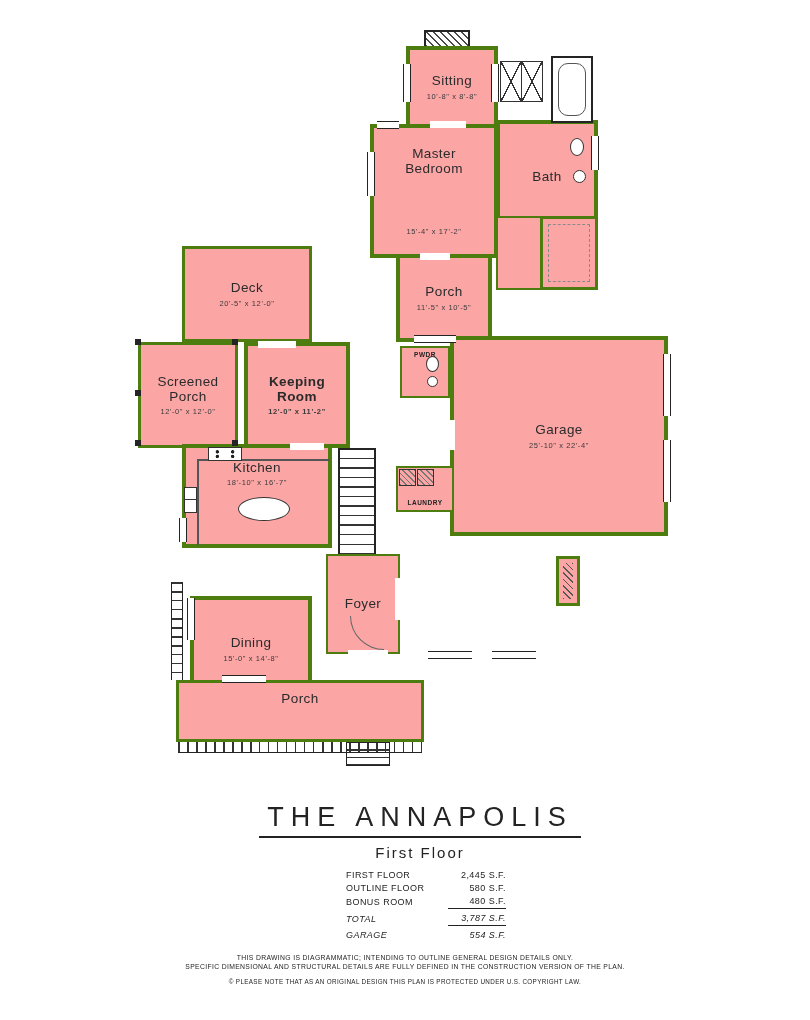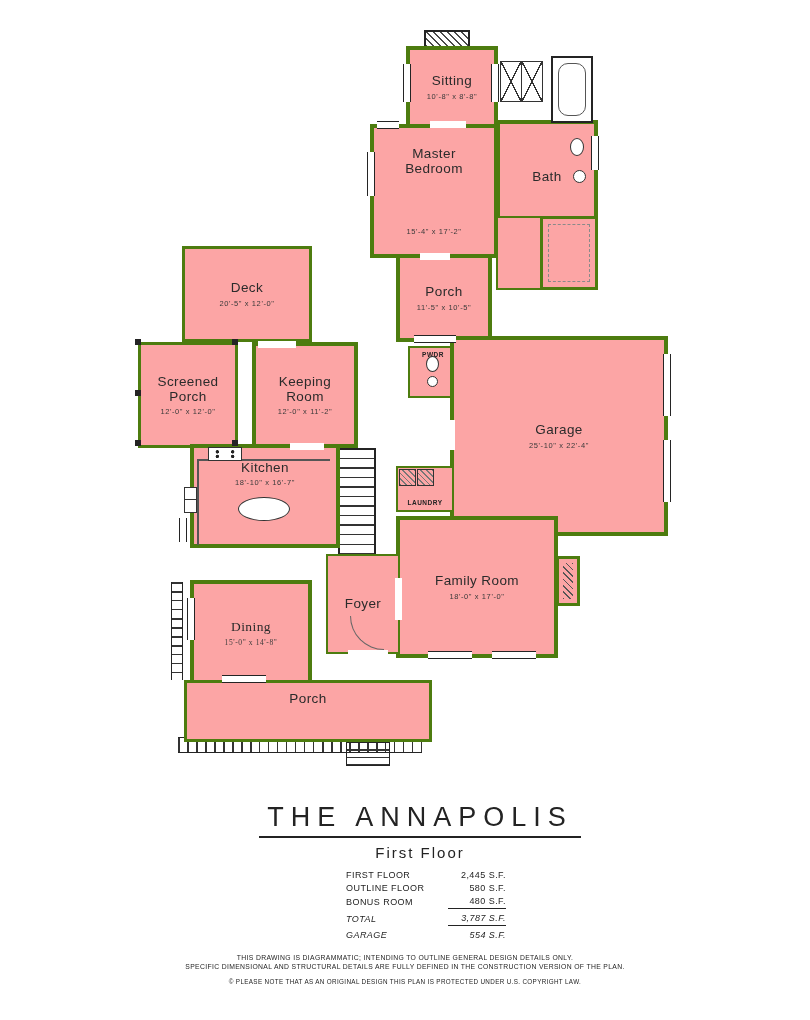--- a/index.html
+++ b/index.html
@@ -10,21 +10,21 @@
   .abs{position:absolute;box-sizing:border-box;}
   .room{
     border:4px solid #4d7c0f;background:#fca5a5;display:flex;flex-direction:column;
     align-items:center;justify-content:center;text-align:center;z-index:2;
   }
   .t3{border-width:3px;} .t2{border-width:2px;}
   .room-name{font-size:13.5px;letter-spacing:.4px;color:#2b2b2b;line-height:1.12;}
   .room-dims{font-size:7.5px;letter-spacing:.6px;color:#3a3a3a;margin-top:3px;white-space:nowrap;}
   .w70{max-width:72px;}
   .tinylab{font-size:6.5px;font-weight:bold;letter-spacing:.5px;color:#232323;}
-  .align-top{justify-content:flex-start;margin-left:8px;}
+  .align-top{justify-content:flex-start;}
   .hatch{background:repeating-linear-gradient(45deg,#4a4a4a 0 1.5px,transparent 1.5px 5px);border:2px solid #242424;z-index:2;}
   .xcell{
     border:1.5px solid #333;z-index:3;background-color:#fff;
     background-image:
       linear-gradient(to top right, transparent calc(50% - .7px), #333 calc(50% - .7px), #333 calc(50% + .7px), transparent calc(50% + .7px)),
       linear-gradient(to bottom right, transparent calc(50% - .7px), #333 calc(50% - .7px), #333 calc(50% + .7px), transparent calc(50% + .7px));
   }
   .stairs{border:2px solid #242424;background:repeating-linear-gradient(to bottom,transparent 0 8px,#333 8px 9.5px);z-index:1;}
   .rail-h{border-top:1.5px solid #242424;border-bottom:1.5px solid #242424;background:repeating-linear-gradient(to right,#333 0 1.5px,transparent 1.5px 9px);z-index:1;}
   .rail-v{border-left:1.5px solid #242424;border-right:1.5px solid #242424;background:repeating-linear-gradient(to bottom,#333 0 1.5px,transparent 1.5px 9px);z-index:1;}
@@ -115,21 +115,21 @@
   <div class="abs room t3" style="left:138px;top:342px;width:100px;height:106px;">
     <div class="room-name w70">Screened Porch</div>
     <div class="room-dims">12'-0" x 12'-0"</div>
   </div>
   <div class="abs post" style="left:135px;top:339px;"></div>
   <div class="abs post" style="left:232px;top:339px;"></div>
   <div class="abs post" style="left:135px;top:440px;"></div>
   <div class="abs post" style="left:232px;top:440px;"></div>
   <div class="abs post" style="left:135px;top:390px;"></div>
 
-  <div class="abs room" style="left:252px;top:342px;width:106px;height:106px;">
+  <div class="abs room" style="left:244px;top:342px;width:106px;height:106px;font-weight:bold;">
     <div class="room-name w70">Keeping Room</div>
     <div class="room-dims">12'-0" x 11'-2"</div>
   </div>
 
   <div class="abs room t2 align-top" style="left:400px;top:346px;width:50px;height:52px;padding-top:3px;">
     <div class="tinylab">PWDR</div>
   </div>
   <div class="abs fixture round" style="left:426px;top:356px;width:13px;height:16px;"></div>
   <div class="abs fixture round" style="left:427px;top:376px;width:11px;height:11px;"></div>
 
@@ -149,33 +149,29 @@
   <div class="abs fixture round" style="left:238px;top:497px;width:52px;height:24px;"></div>
 
   <div class="abs room t2" style="left:396px;top:466px;width:58px;height:46px;justify-content:flex-end;padding-bottom:4px;">
     <div class="tinylab">LAUNDRY</div>
   </div>
   <div class="abs wbox" style="left:399px;top:469px;width:17px;height:17px;"></div>
   <div class="abs wbox" style="left:417px;top:469px;width:17px;height:17px;"></div>
 
   <div class="abs stairs" style="left:338px;top:448px;width:38px;height:108px;"></div>
 
-  <div class="abs room" style="left:396px;top:516px;width:162px;height:142px;">
-    <div class="room-name">Family Room</div>
-    <div class="room-dims">18'-0" x 17'-0"</div>
-  </div>
   <div class="abs room t3" style="left:556px;top:556px;width:24px;height:50px;">
       <div class="fp-inner"></div>
     </div>
 
   <div class="abs room t2" style="left:326px;top:554px;width:74px;height:100px;">
     <div class="room-name">Foyer</div>
   </div>
 
-  <div class="abs room" style="left:190px;top:580px;width:122px;height:106px;font-family:Liberation Serif, serif;">
+  <div class="abs room" style="left:190px;top:596px;width:122px;height:106px;">
     <div class="room-name">Dining</div>
     <div class="room-dims">15'-0" x 14'-8"</div>
   </div>
 
   <div class="abs room t3 align-top" style="left:176px;top:680px;width:248px;height:62px;padding-top:8px;">
     <div class="room-name">Porch</div>
   </div>
   <div class="abs rail-h" style="left:178px;top:737px;width:244px;height:16px;"></div>
   <div class="abs rail-v" style="left:171px;top:582px;width:12px;height:98px;"></div>
   <div class="abs steps" style="left:346px;top:742px;width:44px;height:24px;"></div>

